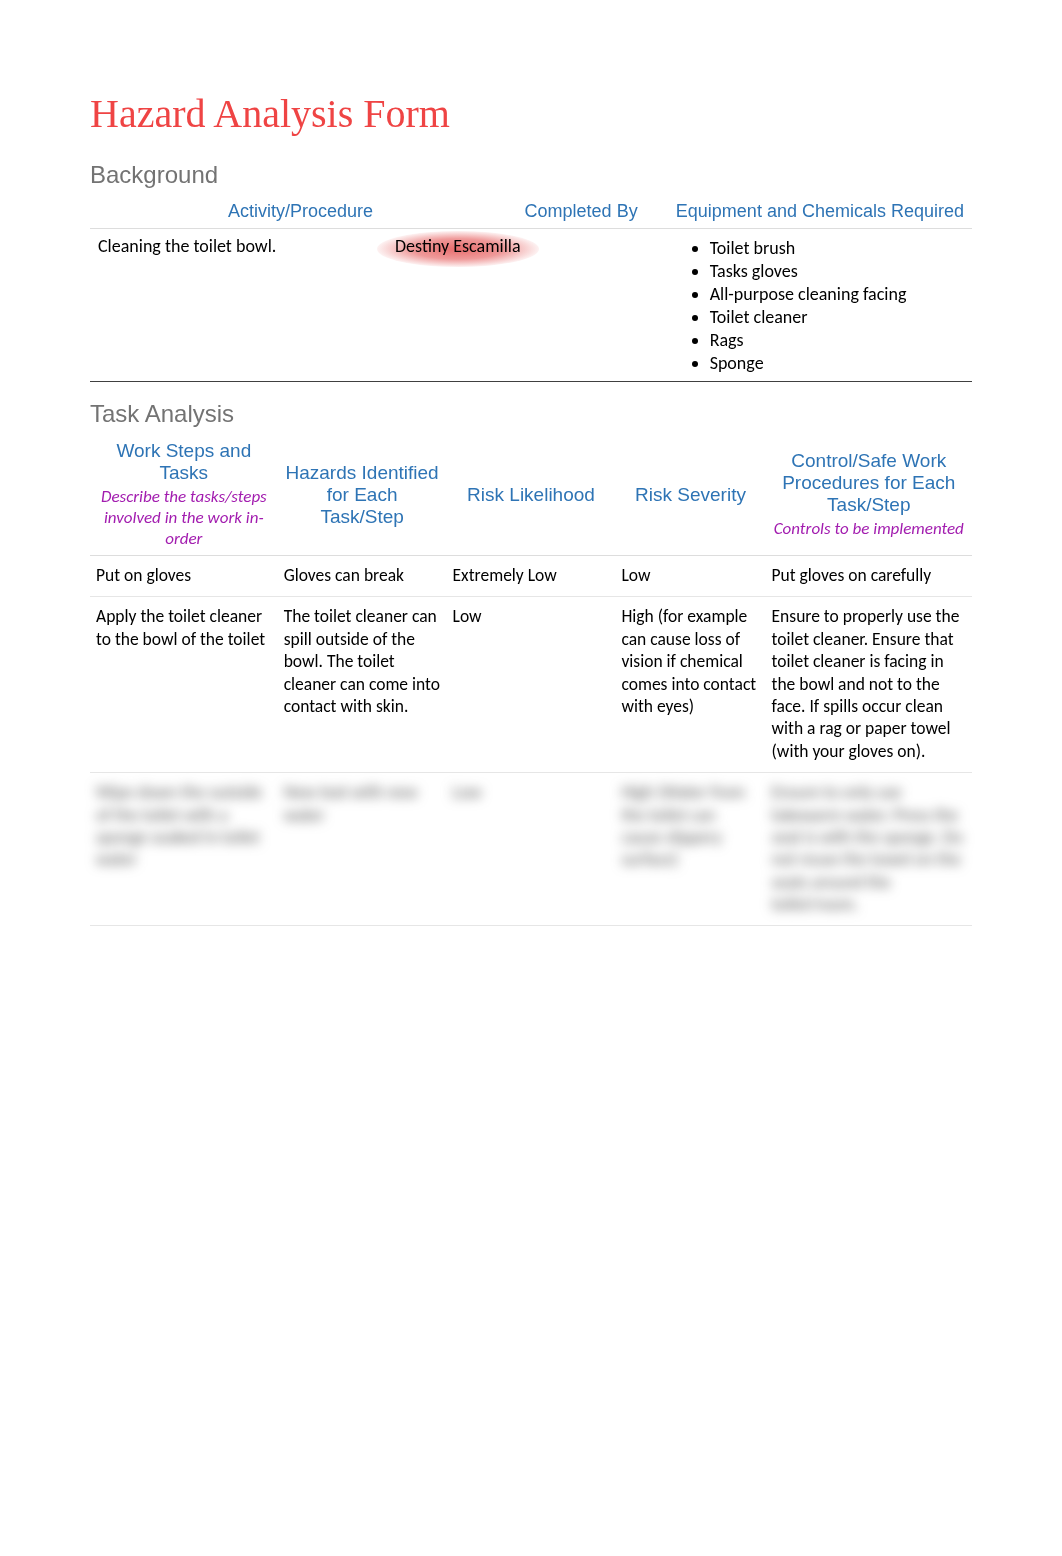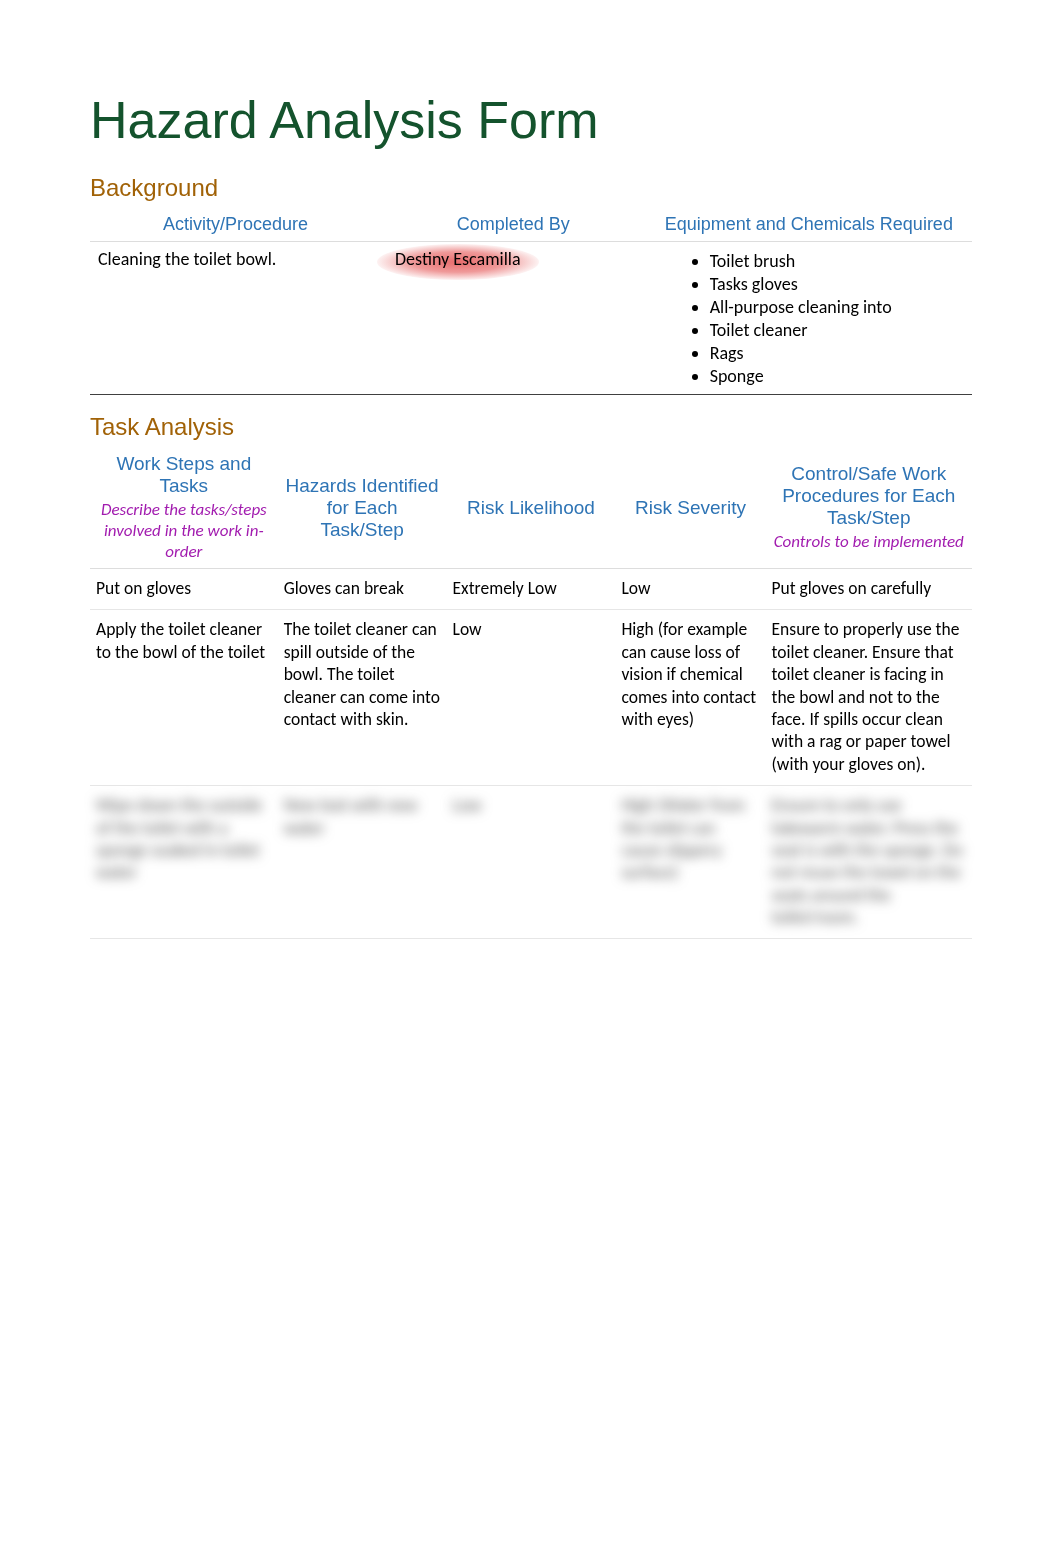--- a/index.html
+++ b/index.html
@@ -5,47 +5,47 @@
   body {
     margin: 0;
     font-family: 'Calibri', 'Segoe UI', sans-serif;
     background: #fff;
     width: 1062px;
     padding: 90px 90px;
     box-sizing: border-box;
     color: #000;
   }
   h1.title {
-    font-size: 52px;
+    font-size: 40px;
     font-weight: 300;
-    color: #14532d;
+    color: #ef4444;
     margin: 0 0 24px 0;
-    font-family: Liberation Sans, sans-serif;
+    font-family: Liberation Serif, serif;
   }
   h2.section {
     font-size: 24px;
     font-weight: 400;
-    color: #a16207;
+    color: #737373;
     margin: 0 0 6px 0;
     font-family: 'Calibri Light', 'Segoe UI Light', sans-serif;
   }
   table {
     border-collapse: collapse;
     width: 100%;
     table-layout: fixed;
   }
   .bg-table td, .bg-table th {
     vertical-align: top;
     padding: 6px 8px;
   }
   .bg-table th {
     color: #2E74B5;
     font-weight: 400;
     font-size: 18px;
-    text-align: center;
+    text-align: right;
     border-bottom: 1px solid #ddd;
     font-family: 'Calibri Light', 'Segoe UI Light', sans-serif;
   }
   .bg-table td {
     border-bottom: 1px solid #404040;
     font-size: 18px;
   }
   .highlight-name {
     display: inline-block;
     background: radial-gradient(ellipse at center, rgba(220,30,30,0.65) 0%, rgba(220,30,30,0.45) 40%, rgba(220,30,30,0.0) 75%);
@@ -119,21 +119,21 @@
   </tr>
   <tr>
     <td>Cleaning the toilet bowl.</td>
     <td>
       <span class="highlight-name">Destiny Escamilla</span>
     </td>
     <td>
       <ul class="equip">
         <li>Toilet brush</li>
         <li>Tasks gloves</li>
-        <li> All-purpose cleaning into</li>
+        <li> All-purpose cleaning facing</li>
         <li>Toilet cleaner</li>
         <li>Rags</li>
         <li>Sponge</li>
       </ul>
     </td>
   </tr>
 </tbody>
   </table>
 
 <h2 class="section" style="margin-top:18px">Task Analysis</h2>

